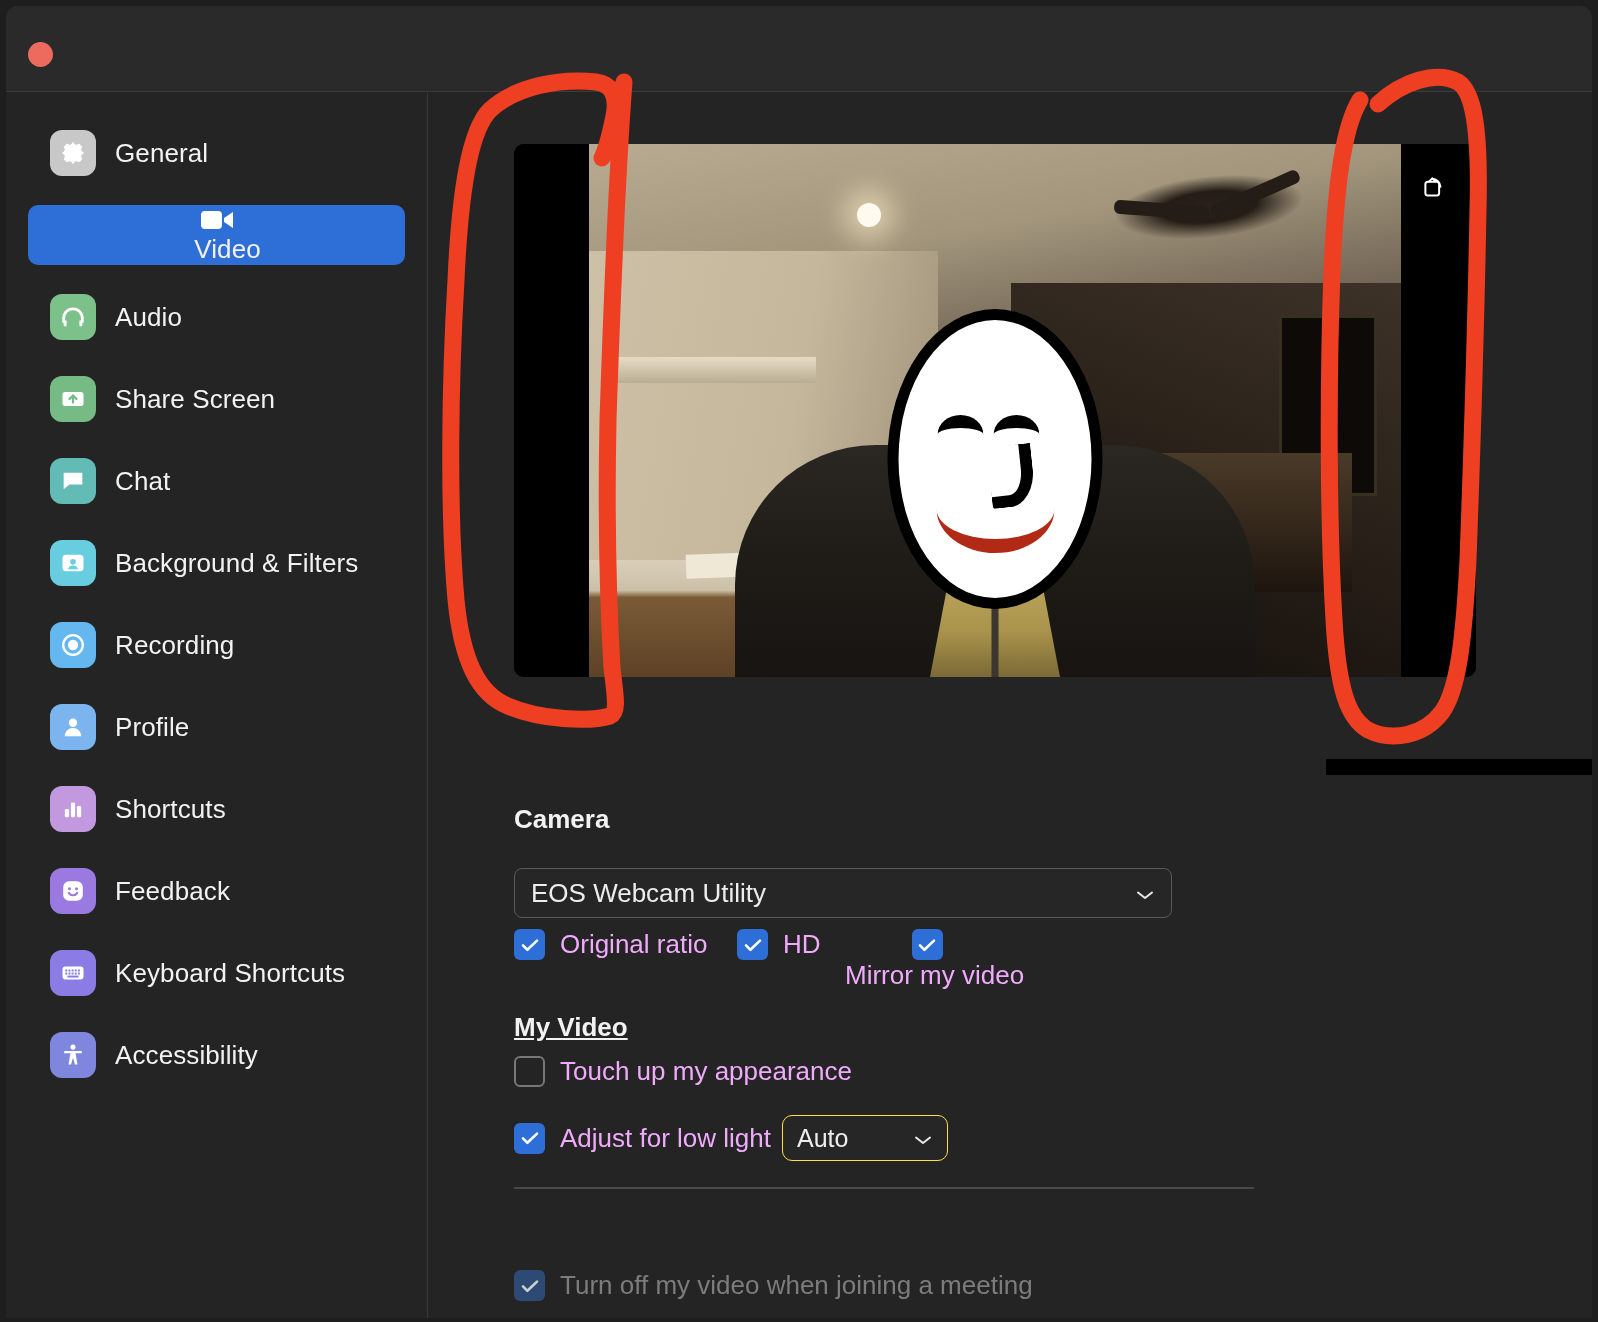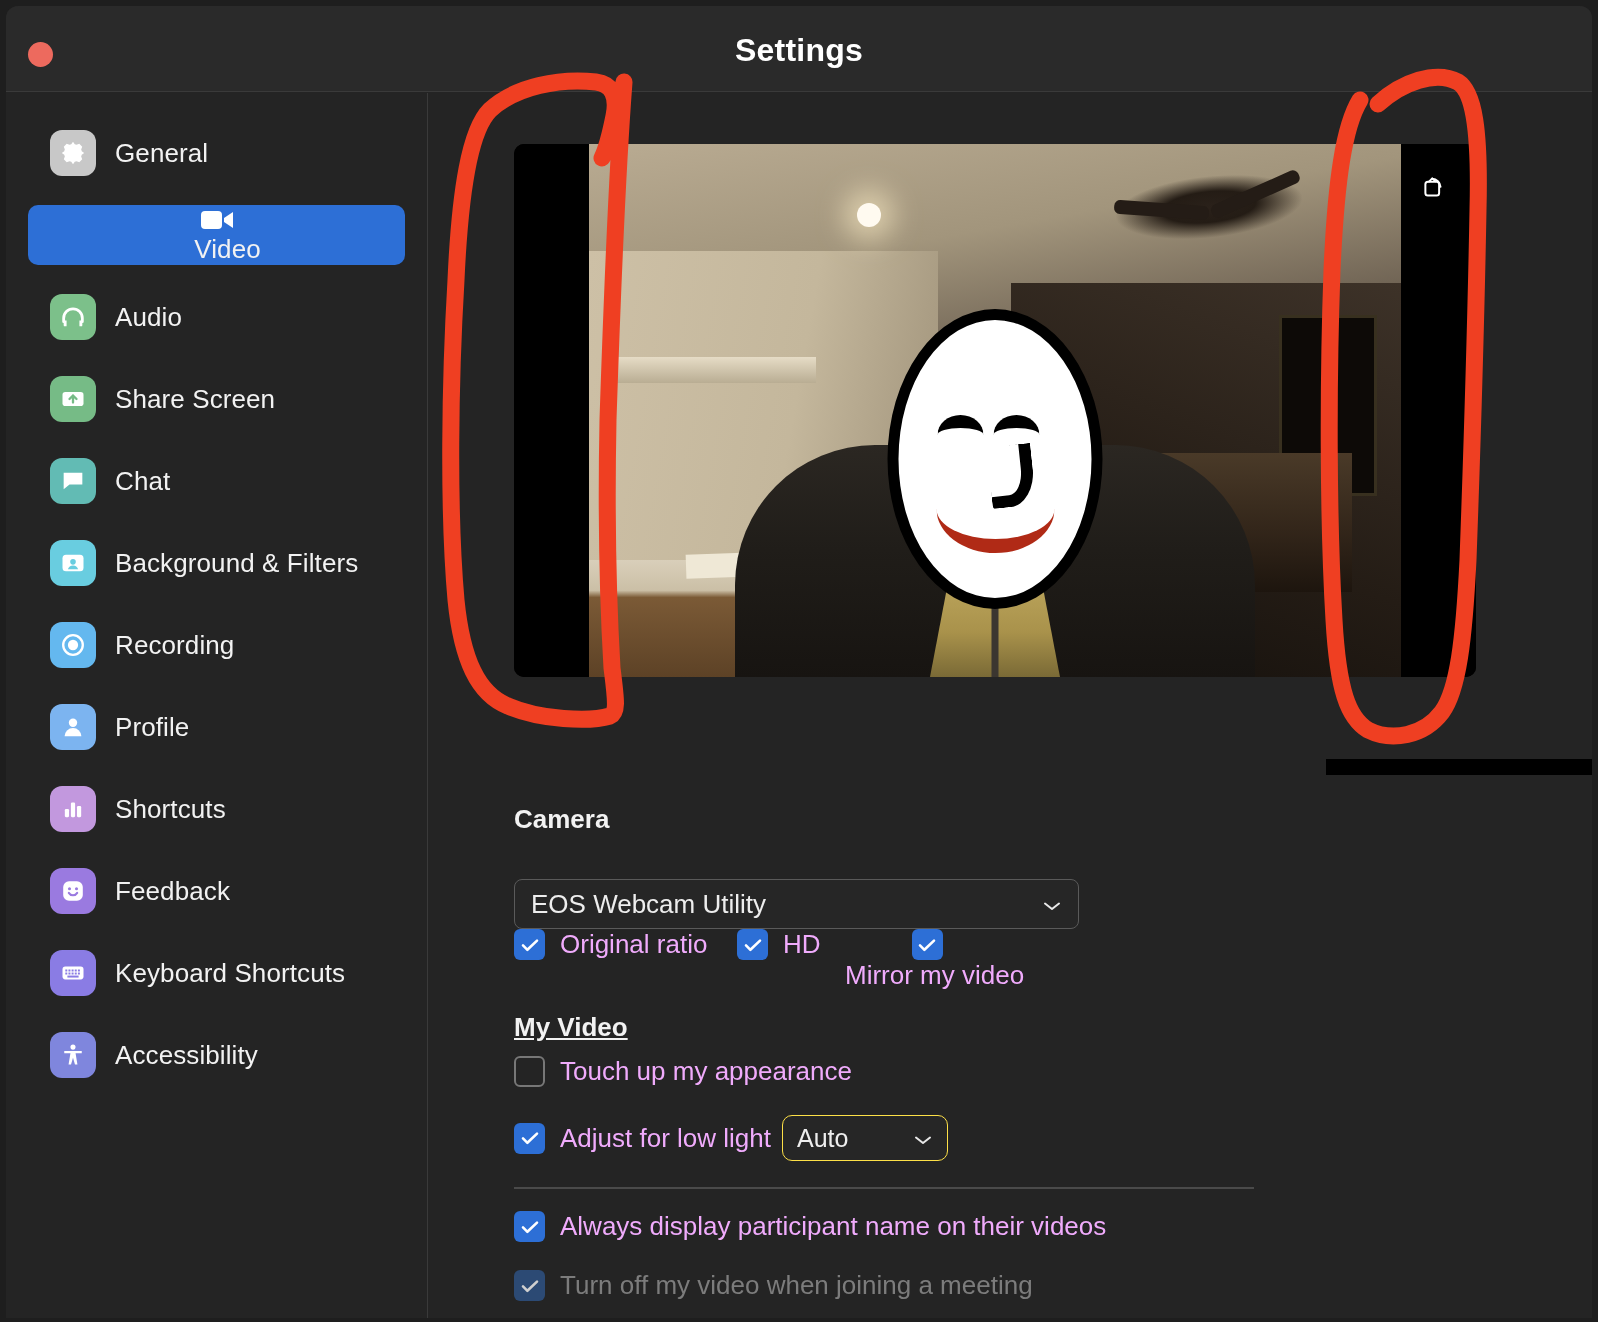--- a/index.html
+++ b/index.html
@@ -202,27 +202,26 @@
   }
   
   .section-label {
     position: absolute; color: #f2f2f2;
     font-size: 26px; font-weight: bold;
   }
   .camera-label { left: 85px; top: 711px; }
   .myvideo-label { left: 85px; top: 919px; text-decoration: underline; }
   .select-box {
     position: absolute; left: 85px; top: 775px;
-    width: 565px; height: 50px;
+    width: 658px; height: 50px;
     background: #262626;
     border: 1px solid #5a5a5a;
     border-radius: 8px;
     display: flex; align-items: center;
     padding: 0 16px;
-    margin-top: 11px;
   }
   .select-value { color: #ededed; font-size: 26px; flex: 1; }
   .chev { width: 20px; height: 12px; }
   .row { position: absolute; display: flex; align-items: center; }
   .cb {
     width: 31px; height: 31px; min-width: 31px;
     border-radius: 6px; margin-right: 15px;
     display: flex; align-items: center; justify-content: center;
   }
   .cb.on  { background: #2d6fd6; }
@@ -260,21 +259,20 @@
   }
 </style>
 </head>
 <body>
 
 <div id="app">
   <div class="window">
 
     <div class="titlebar">
       <div class="traffic-close"></div>
-      <div class="title">Settings</div>
     </div>
 
     <div class="sidebar">
 
       <div class="nav-item">
         <span class="nav-icon" style="background:#c8c8c8">
           <svg width="28" height="28" viewBox="0 0 24 24" fill="#fff">
               <path d="M12 8.2a3.8 3.8 0 100 7.6 3.8 3.8 0 000-7.6zm0 5.6a1.8 1.8 0 110-3.6 1.8 1.8 0 010 3.6z"></path>
               <path d="M12 2.4l1.5 2.1c.5.1 1 .3 1.5.5l2.4-.9 2.5 2.5-.9 2.4c.2.5.4 1 .5 1.5l2.1 1.5-.0 0 -2.1 1.5c-.1.5-.3 1-.5 1.5l.9 2.4-2.5 2.5-2.4-.9c-.5.2-1 .4-1.5.5L12 21.6l-1.5-2.1c-.5-.1-1-.3-1.5-.5l-2.4.9-2.5-2.5.9-2.4c-.2-.5-.4-1-.5-1.5L2.4 12l2.1-1.5c.1-.5.3-1 .5-1.5l-.9-2.4 2.5-2.5 2.4.9c.5-.2 1-.4 1.5-.5L12 2.4z"></path>
             </svg>
@@ -504,28 +502,20 @@
           <span class="chev">
             <svg width="20" height="12" viewBox="0 0 20 12" fill="none" stroke="#e8e8e8" stroke-width="2" stroke-linecap="round" stroke-linejoin="round">
                 <path d="M3 3.5L10 9l7-5.5"></path>
               </svg>
           </span>
         </span>
       </div>
 
       <div class="divider"></div>
 
-      <div class="row r-name">
-        <span class="cb on">
-          <svg width="20" height="16" viewBox="0 0 20 16" fill="none" stroke="#fff" stroke-width="2.6" stroke-linecap="round" stroke-linejoin="round">
-              <path d="M3 8.4l4.4 4.4L17 3.6"></path>
-            </svg>
-        </span>
-        <span class="cb-label">Always display participant name on their videos</span>
-      </div>
 
       <div class="row r-turnoff">
         <span class="cb dim">
           <svg width="20" height="16" viewBox="0 0 20 16" fill="none" stroke="#cfcfcf" stroke-width="2.6" stroke-linecap="round" stroke-linejoin="round">
               <path d="M3 8.4l4.4 4.4L17 3.6"></path>
             </svg>
         </span>
         <span class="cb-label dim">Turn off my video when joining a meeting</span>
       </div>
 

